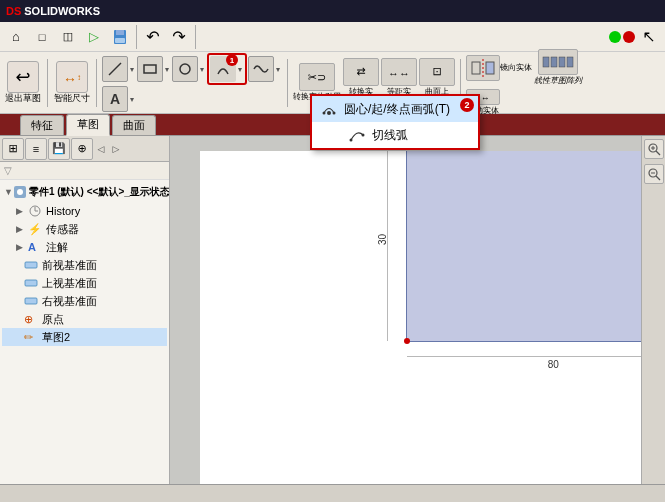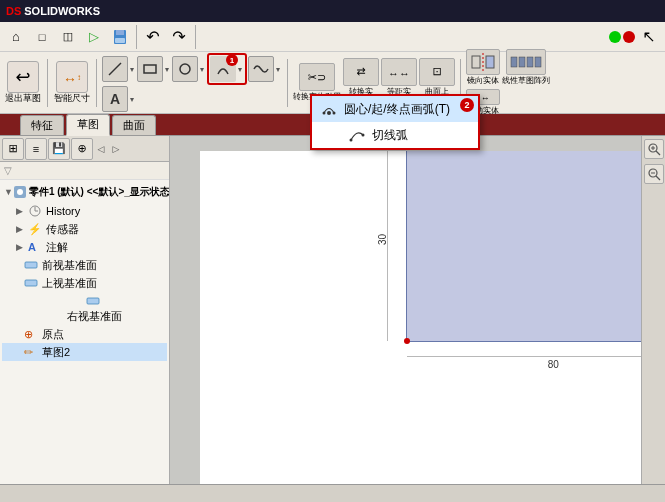--- a/index.html
+++ b/index.html
@@ -211,41 +211,41 @@
         <span style="font-size:8px; text-align:center;">曲面上<br>移体</span>
       </div>
     </div>
   </div>
 
   <div class="toolbar-separator" style="height:48px;"></div>
 
   <div style="display:flex; flex-direction:column; gap:2px;">
     <div style="display:flex; gap:2px; align-items:center;">
 
-      <div style="display:flex; flex-direction:column; align-items:center; cursor:pointer;">
+      <div style="display:flex; flex-direction:row; align-items:center; cursor:pointer;">
         <div style="width:34px; height:26px; border:1px solid #aaa; background:#d8d4cc; border-radius:2px; display:flex; align-items:center; justify-content:center; font-size:10px;">
           <svg width="26" height="18" viewBox="0 0 26 18">
               <rect x="2" y="3" width="8" height="12" fill="none" stroke="#555" stroke-width="1"></rect>
               <rect x="16" y="3" width="8" height="12" fill="#aab8dd" stroke="#555" stroke-width="1"></rect>
               <line x1="13" y1="0" x2="13" y2="18" stroke="#cc0000" stroke-width="1" stroke-dasharray="2,2"></line>
             </svg>
         </div>
         <span style="font-size:8px; text-align:center;">镜向实体</span>
       </div>
 
       <div style="display:flex; flex-direction:column; align-items:center; cursor:pointer;">
         <div style="width:40px; height:26px; border:1px solid #aaa; background:#d8d4cc; border-radius:2px; display:flex; align-items:center; justify-content:center; font-size:10px;">
           <svg width="32" height="18" viewBox="0 0 32 18">
               <rect x="1" y="4" width="6" height="10" fill="#7788aa" stroke="#444" stroke-width="0.5"></rect>
               <rect x="9" y="4" width="6" height="10" fill="#7788aa" stroke="#444" stroke-width="0.5"></rect>
               <rect x="17" y="4" width="6" height="10" fill="#7788aa" stroke="#444" stroke-width="0.5"></rect>
               <rect x="25" y="4" width="6" height="10" fill="#7788aa" stroke="#444" stroke-width="0.5"></rect>
             </svg>
         </div>
-        <span style="font-size:8px; text-align:center;">线性草图阵列</span>
+        <span style="font-size:8px; text-align:center;font-style:italic;">线性草图阵列</span>
       </div>
     </div>
     <div style="display:flex; gap:2px; align-items:center; padding-top:1px;">
 
       <div style="display:flex; flex-direction:column; align-items:center; cursor:pointer;">
         <div style="width:34px; height:16px; border:1px solid #aaa; background:#d8d4cc; border-radius:2px; display:flex; align-items:center; justify-content:center; font-size:9px;">↕↔</div>
         <span style="font-size:8px;">移动实体</span>
       </div>
     </div>
   </div>
@@ -322,21 +322,21 @@
 
       <div class="tree-item" style="padding:1px 2px 1px 22px;">
         <span style="width:16px; height:16px; display:inline-flex; align-items:center; margin-right:2px;">
           <svg width="14" height="14" viewBox="0 0 14 14">
               <rect x="1" y="4" width="12" height="6" fill="#aaccee" stroke="#4488bb" stroke-width="0.8" rx="1"></rect>
             </svg>
         </span>
         <span>上视基准面</span>
       </div>
 
-      <div class="tree-item" style="padding:1px 2px 1px 22px;flex-direction:column;">
+      <div class="tree-item" style="padding:1px 2px 1px 22px;">
         <span style="width:16px; height:16px; display:inline-flex; align-items:center; margin-right:2px;">
           <svg width="14" height="14" viewBox="0 0 14 14">
               <rect x="1" y="4" width="12" height="6" fill="#aaccee" stroke="#4488bb" stroke-width="0.8" rx="1"></rect>
             </svg>
         </span>
         <span>右视基准面</span>
       </div>
 
       <div class="tree-item" style="padding:1px 2px 1px 22px;">
         <span style="width:16px; height:16px; display:inline-flex; align-items:center; margin-right:2px; color:#cc4400;">⊕</span>

